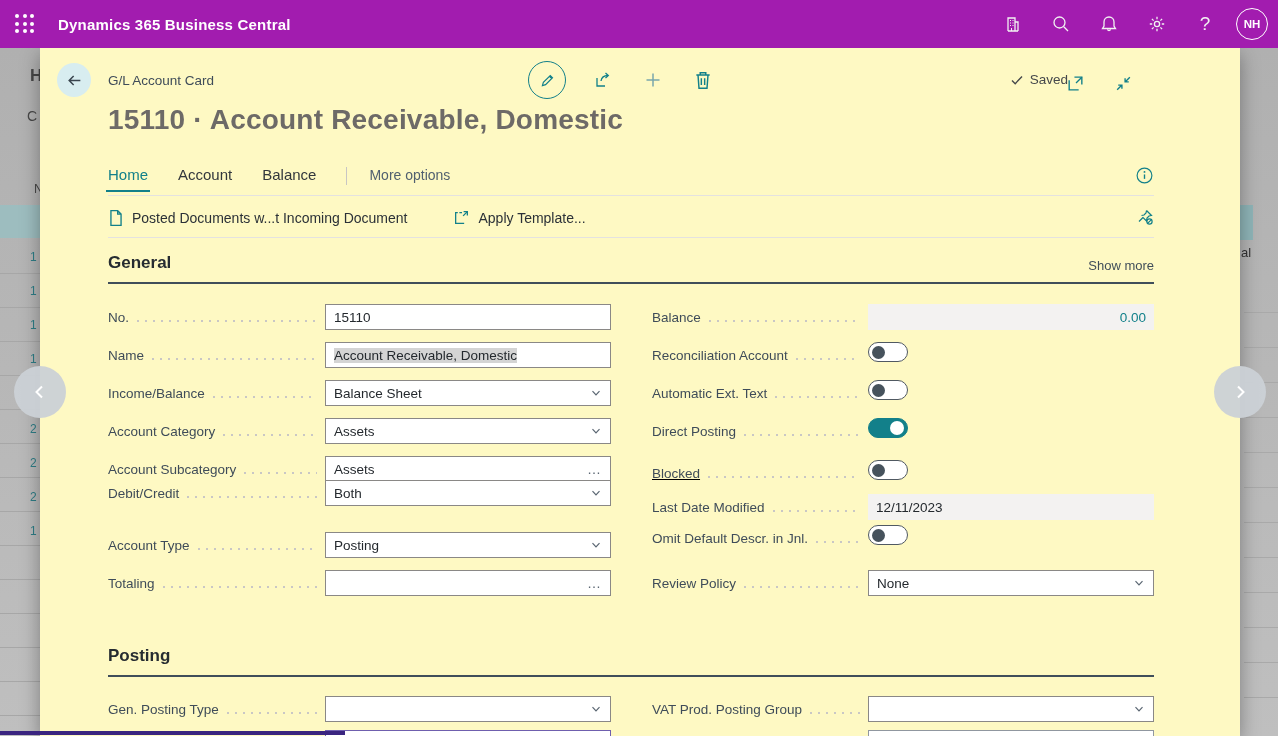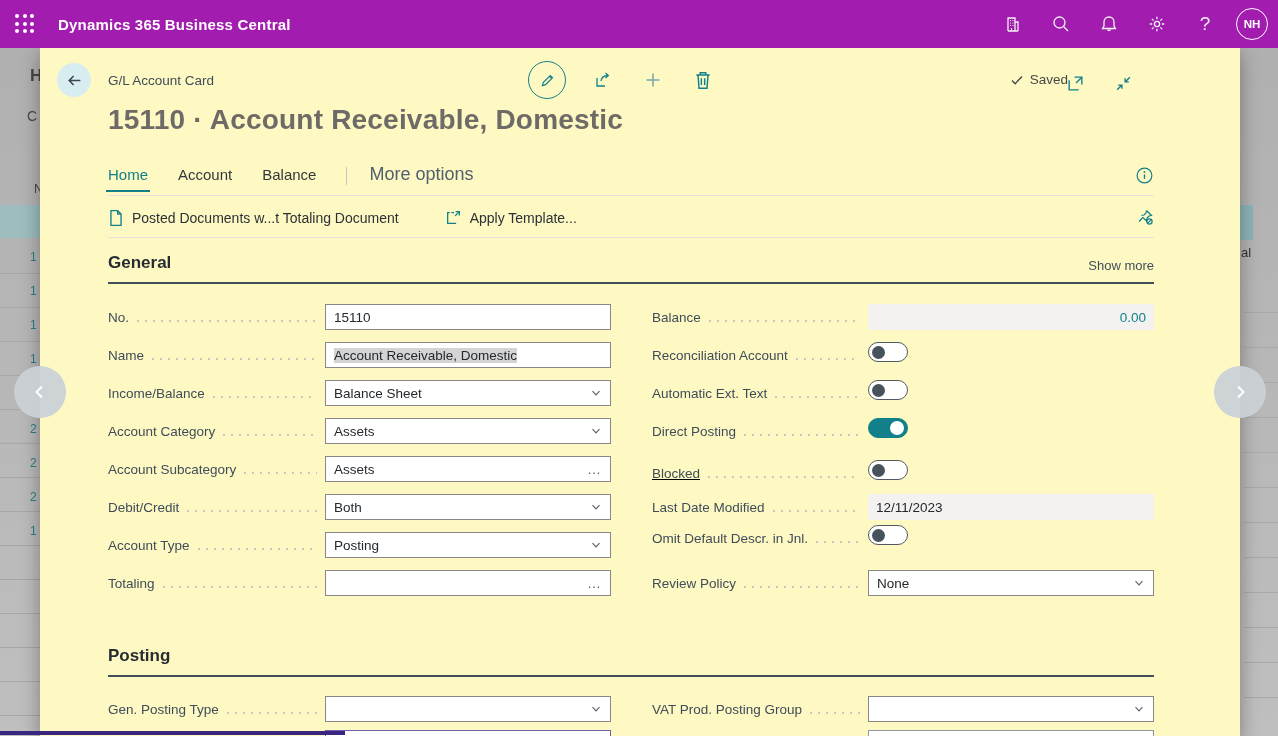--- a/index.html
+++ b/index.html
@@ -44,21 +44,21 @@
   .win-icons .hdr-ico svg { stroke:#12808a; }
 
   .page-title { position:absolute; left:68px; top:56px; font-size:28px; font-weight:700; color:#6d6a67; letter-spacing:.2px; }
 
   
   .tabs { position:absolute; left:68px; top:114px; width:1046px; height:34px; display:flex; align-items:center; border-bottom:1px solid #e4e2e0; }
   .tab { font-size:15px; color:#32373c; margin-right:30px; padding-bottom:8px; position:relative; cursor:pointer; }
   .tab.active { color:#12808a; }
   .tab.active::after { content:""; position:absolute; left:-2px; right:-2px; bottom:-1px; height:2.5px; background:#12808a; }
   .tab-sep { width:1px; height:18px; background:#c8c6c4; margin:0 22px 6px 0; }
-  .more-options { font-size:18px; color:#51606f; padding-bottom:8px; cursor:pointer; }
+  .more-options { font-size:14px; color:#51606f; padding-bottom:8px; cursor:pointer; }
   .info-circle { position:absolute; right:0; top:4px; cursor:pointer; }
 
   
   .actionbar { position:absolute; left:68px; top:150px; width:1046px; height:40px; display:flex; align-items:center; border-bottom:1px solid #e4e2e0; }
   .act { display:flex; align-items:center; gap:8px; margin-right:46px; cursor:pointer; }
   .act svg { stroke:#12808a; fill:none; stroke-width:1.2; }
   .act span { font-size:14px; color:#2b3137; }
   .pin { position:absolute; right:0; top:10px; cursor:pointer; }
   .pin svg { stroke:#12808a; fill:none; stroke-width:1.2; }
 
@@ -237,21 +237,21 @@
           <circle cx="9" cy="5.6" r=".9" fill="#12808a"></circle>
         </svg>
     </span>
   </div>
 
   <div class="actionbar">
     <div class="act">
       <svg width="16" height="18" viewBox="0 0 14 16">
           <path d="M2.5 1.5h6l3 3v10h-9zM8.5 1.5v3h3"></path>
         </svg>
-      <span>Posted Documents w...t Totaling Document</span>
+      <span>Posted Documents w...t Incoming Document</span>
     </div>
     <div class="act">
       <svg width="17" height="17" viewBox="0 0 16 16">
           <path d="M2.5 5.5v8h8M2.5 5.5v-2h2M6 3.5h2.5"></path>
           <path d="M10 2.5h3.5V6"></path>
           <path d="M13.5 2.5L9.5 6.5"></path>
         </svg>
       <span>Apply Template...</span>
     </div>
     <span class="pin">
@@ -304,21 +304,21 @@
         </div>
     </div>
     <div class="frow" style="top:152px;">
       <span class="flabel">Account Subcategory</span>
         <span class="dots"></span>
       <div class="ctrl assistbox">
           <span>Assets</span>
           <span class="assist-dots">…</span>
         </div>
     </div>
-    <div class="frow" style="top:190px;">
+    <div class="frow" style="top:176px;">
       <span class="flabel">Debit/Credit</span>
         <span class="dots"></span>
       <div class="ctrl selectbox">
           <span>Both</span>
           <svg width="12" height="12" viewBox="0 0 12 12">
             <path d="M2.5 4.2l3.5 3.6 3.5-3.6" fill="none" stroke="#5a6672" stroke-width="1.2"></path>
           </svg>
         </div>
     </div>
     <div class="frow" style="top:228px;">

